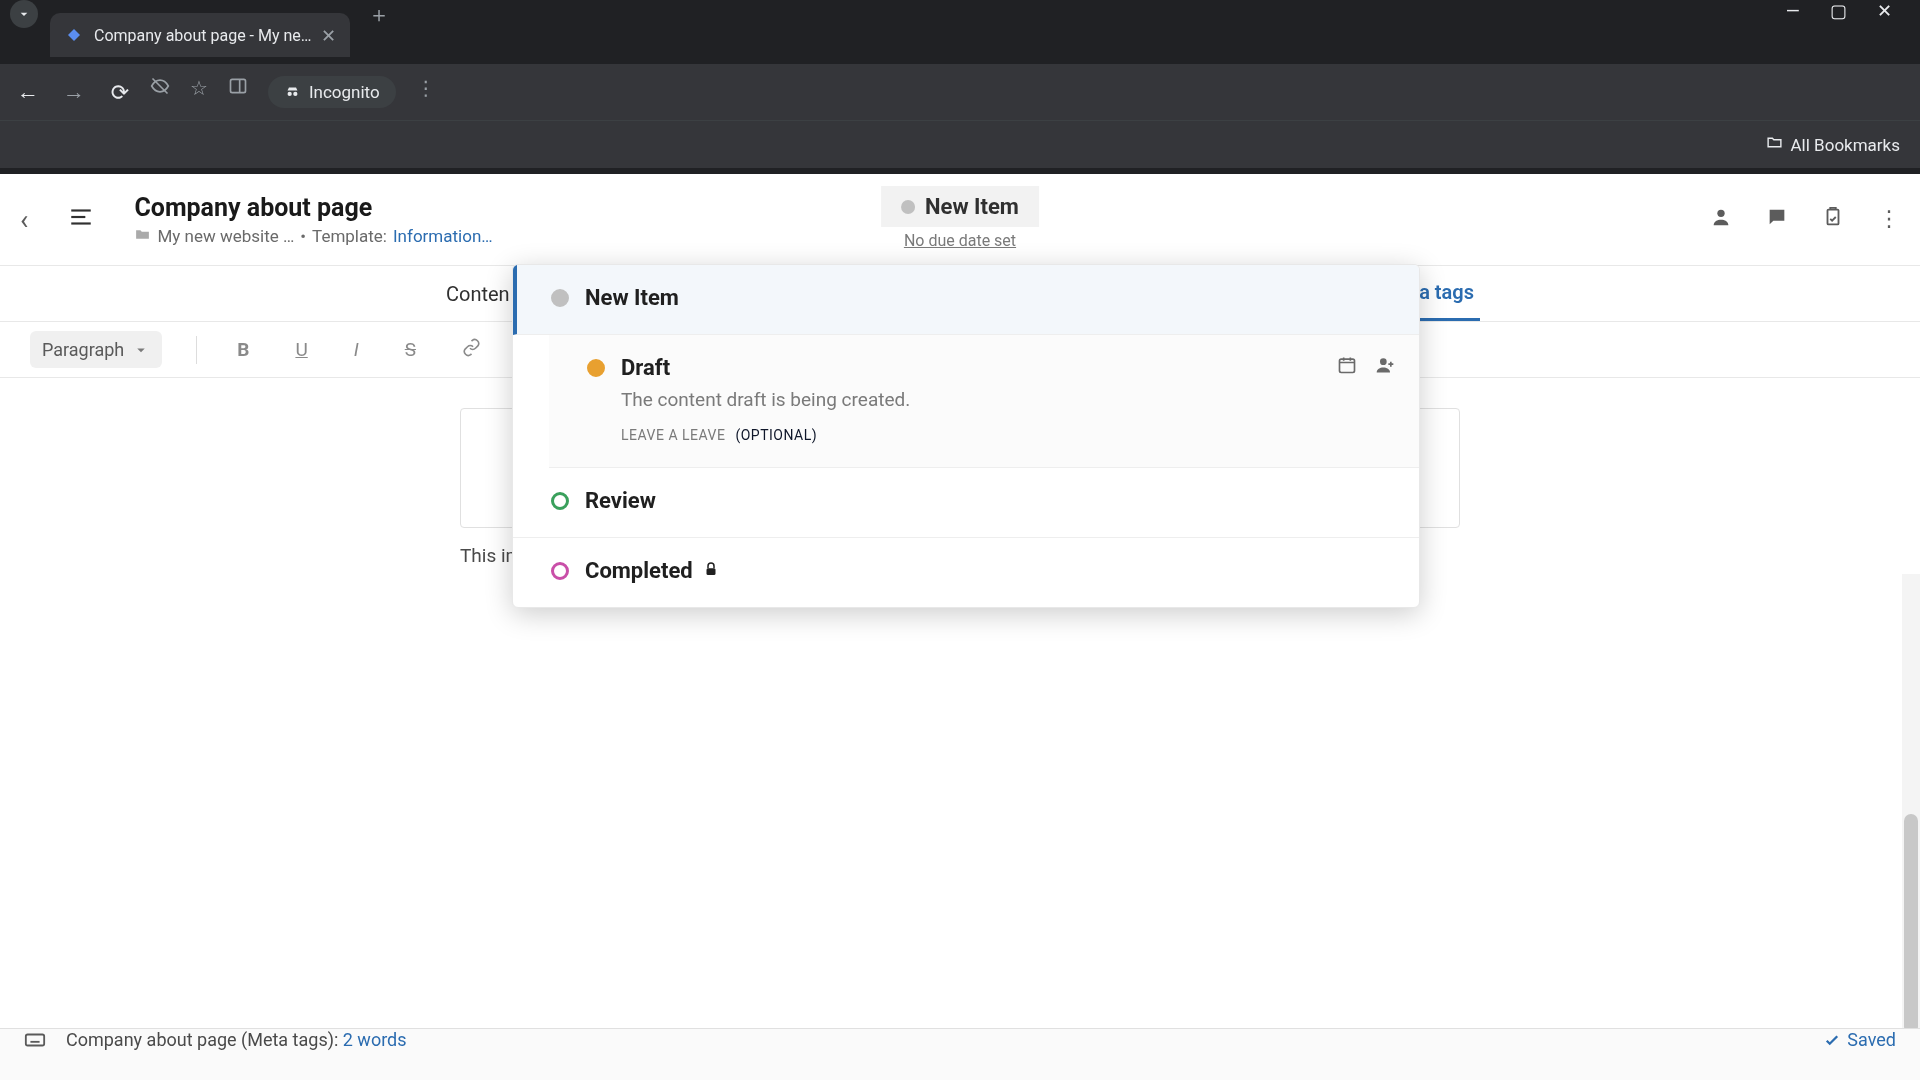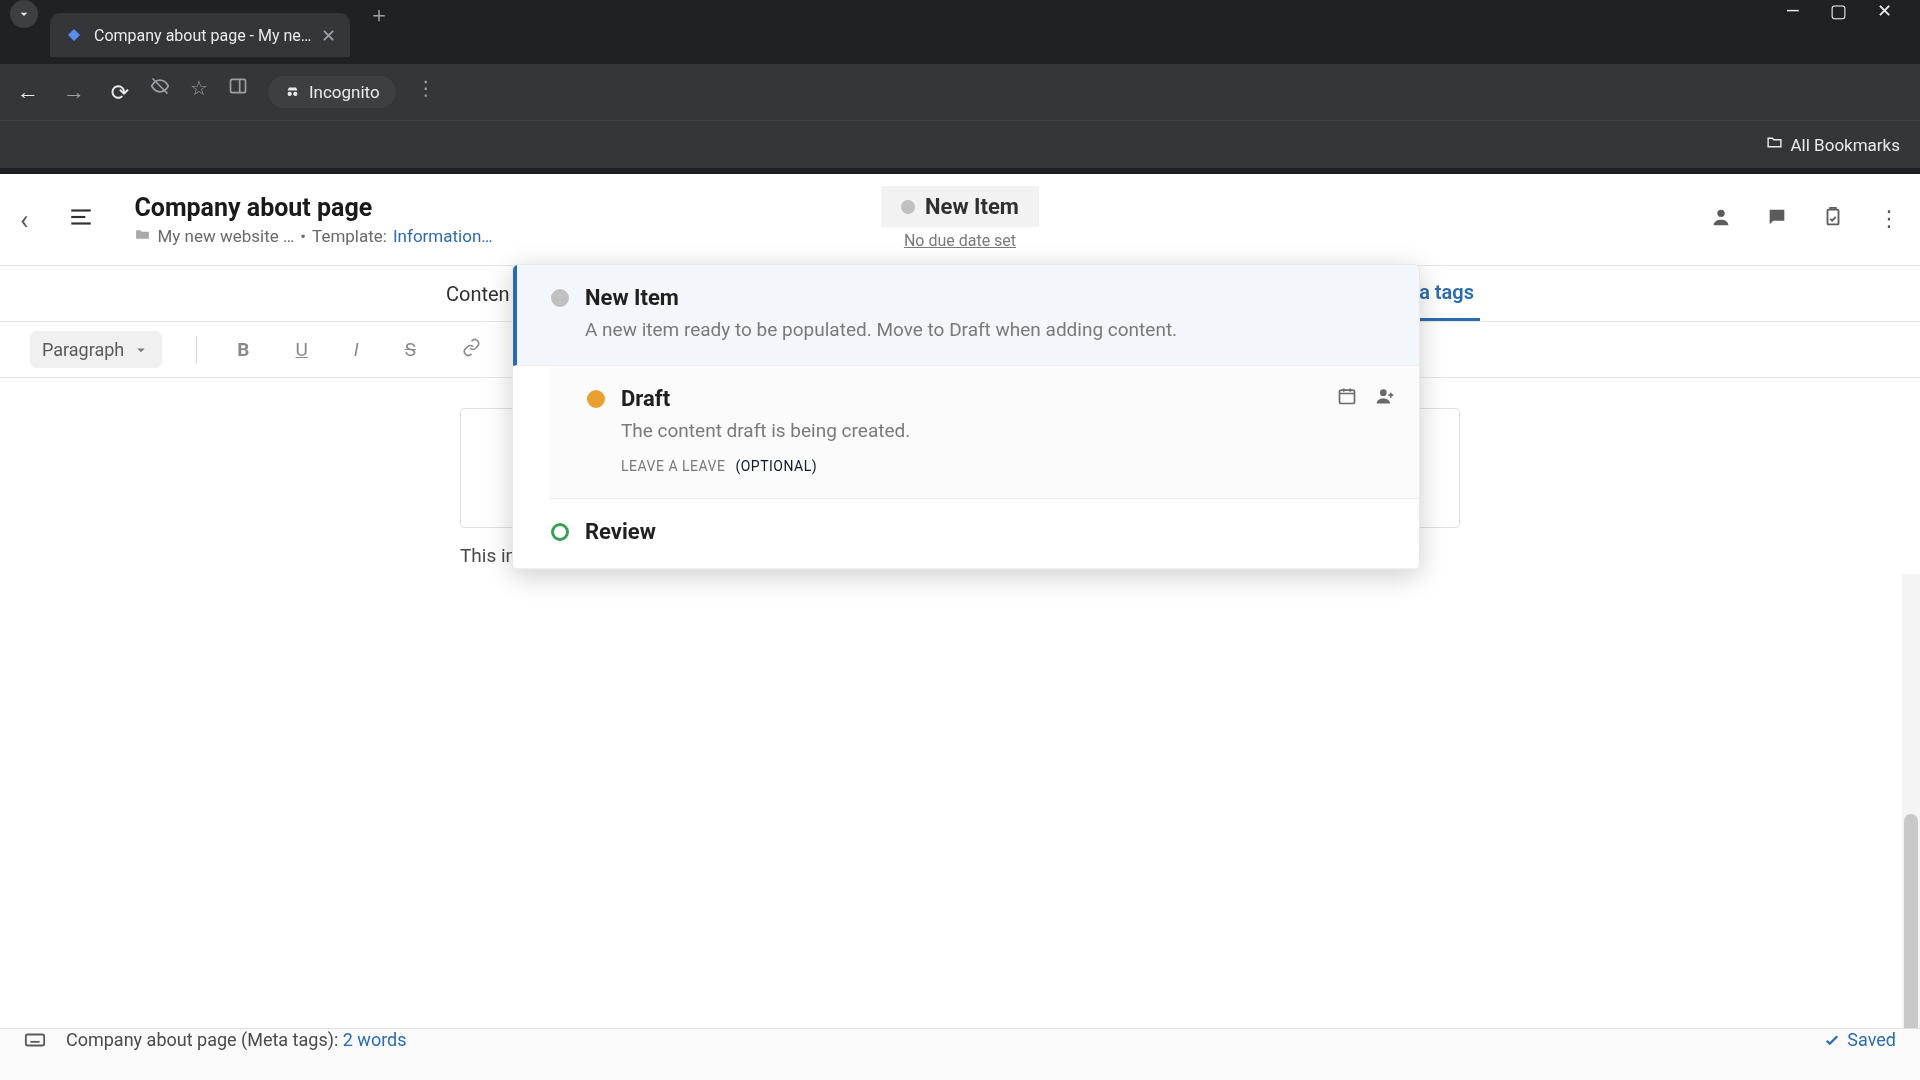--- a/index.html
+++ b/index.html
@@ -278,21 +278,20 @@
     </span>
   </div>
 </div>
 
 <div class="popover">
   <div class="status-row current">
     <div class="status-head">
       <span class="status-circle grey"></span>
       <span class="status-name">New Item</span>
     </div>
-    <div class="status-desc">A new item ready to be populated. Move to Draft when adding content.</div>
   </div>
 
   <div class="status-row hover">
     <div class="status-head">
       <span class="status-circle orange-fill"></span>
       <span class="status-name">Draft</span>
     </div>
     <div class="row-actions">
       <span>
         <svg viewBox="0 0 24 24" fill="none" stroke="#6a6a6a" stroke-width="2">
@@ -318,13 +317,27 @@
     </div>
   </div>
 
   <div class="status-row">
     <div class="status-head">
       <span class="status-circle green"></span>
       <span class="status-name">Review</span>
     </div>
   </div>
 
+  <div class="status-row" style="border-bottom:none">
+    <div class="status-head">
+      <span class="status-circle purple"></span>
+      <span class="status-name">
+        <span>Completed</span>
+        <span class="lock-icon">
+          <svg viewBox="0 0 24 24" fill="#202020">
+              <rect x="6" y="11" width="12" height="9" rx="2"></rect>
+              <path d="M8 11V8a4 4 0 0 1 8 0v3" fill="none" stroke="#202020" stroke-width="2"></path>
+            </svg>
+        </span>
+      </span>
+    </div>
+  </div>
 </div>
 
 </body></html>

